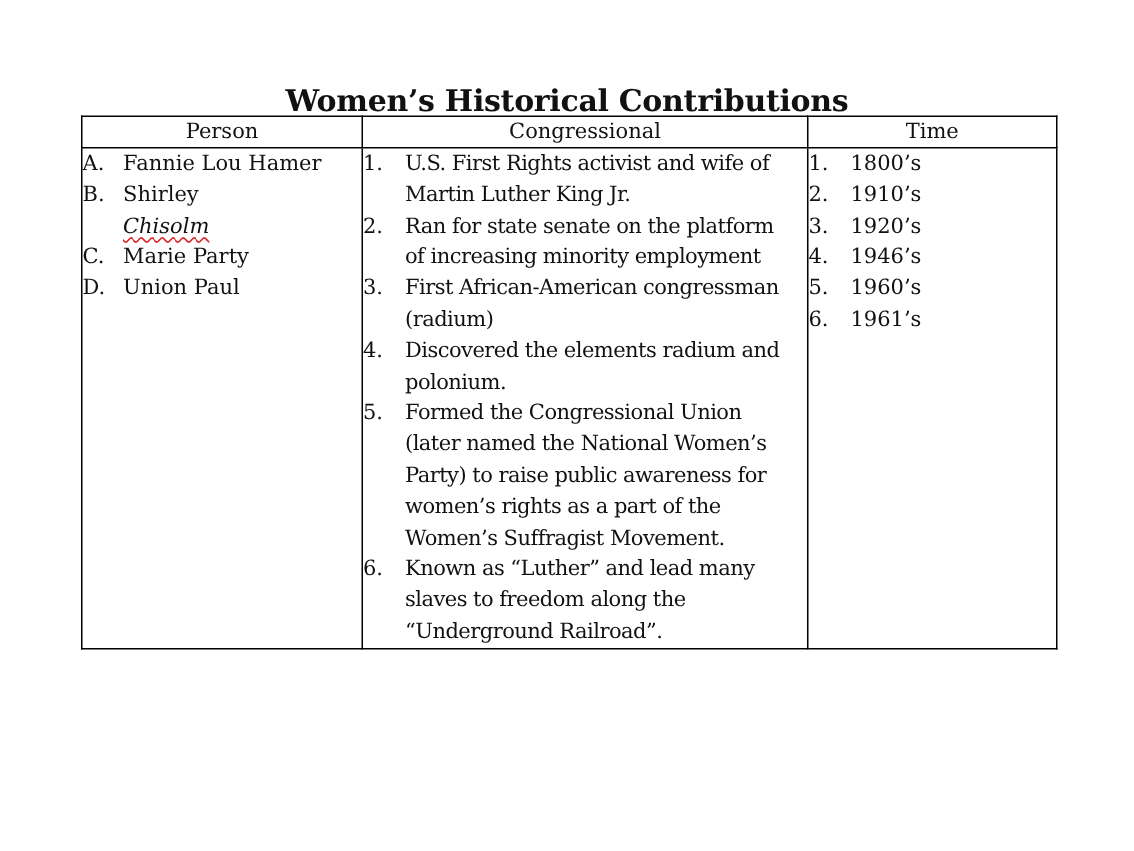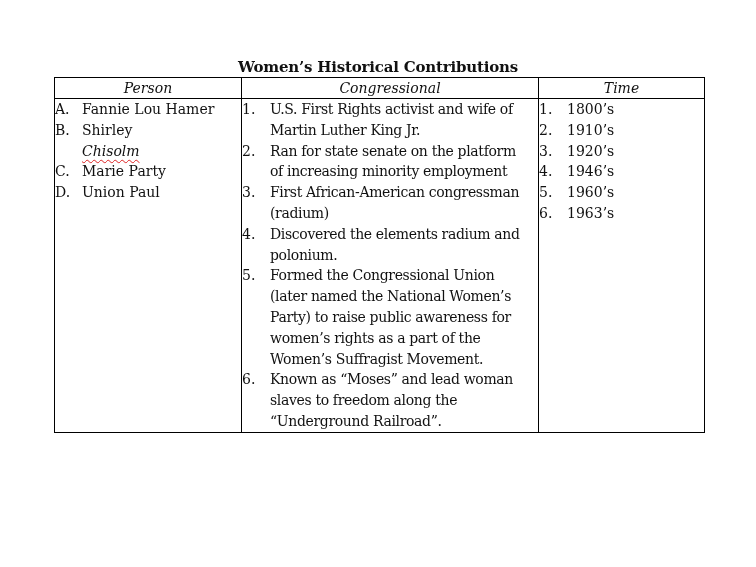--- a/index.html
+++ b/index.html
@@ -1,23 +1,23 @@
 <!DOCTYPE html>
 <html><head>
 <meta charset="utf-8">
 <style>
   html, body { margin: 0; padding: 0; background: #ffffff; }
   body { width: 756px; height: 567px; position: relative; overflow: hidden;
          font-family: "DejaVu Serif", "Liberation Serif", serif; color: #111; }
   .title { position: absolute; left: 0; width: 756px; top: 57px; text-align: center;
-           font-weight: bold; font-size: 15px; line-height: 20px; letter-spacing: -0.2px; }
+           font-weight: bold; font-size: 20px; line-height: 20px; letter-spacing: -0.2px; }
   table.main { position: absolute; left: 54px; top: 77px; width: 650px;
                border-collapse: collapse; table-layout: fixed; }
   table.main td, table.main th { border: 1.3px solid #000; vertical-align: top; padding: 0; }
-  th { font-weight: normal; font-size: 14px; line-height: 20px; height: 20px; text-align: center; font-style: italic; }
+  th { font-weight: normal; font-size: 14px; line-height: 20px; height: 20px; text-align: center; }
   td { font-size: 14px; line-height: 20.8px; }
   col.c1 { width: 187px; } col.c2 { width: 297px; } col.c3 { width: 166px; }
   ol.list { list-style: none; margin: 0; padding: 0; }
   .item { display: flex; }
   .marker { flex: 0 0 auto; text-align: left; }
   .text { flex: 1 1 auto; }
   .person-list { padding-left: 36px; padding-top: 1px; padding-bottom: 9px; }
   .person-list .marker { width: 27px; }
   .person-list .text { width: 115px; }
   .contrib-list { padding-left: 35px; padding-top: 1px; padding-bottom: 2px; }
@@ -84,21 +84,21 @@
           <li class="item">
             <span class="marker">4.</span>
             <span class="text">Discovered the elements radium and polonium.</span>
           </li>
           <li class="item">
             <span class="marker">5.</span>
             <span class="text">Formed the Congressional Union (later named the National Women’s Party) to raise public awareness for women’s rights as a part of the Women’s Suffragist Movement.</span>
           </li>
           <li class="item">
             <span class="marker">6.</span>
-            <span class="text">Known as “Moses” and lead woman slaves to freedom along the “Underground Railroad”.</span>
+            <span class="text">Known as “Luther” and lead many slaves to freedom along the “Underground Railroad”.</span>
           </li>
         </ol>
       </td>
       <td>
         <ol class="list time-list">
           <li class="item">
             <span class="marker">1.</span>
             <span class="text">1800’s</span>
           </li>
           <li class="item">
@@ -112,19 +112,19 @@
           <li class="item">
             <span class="marker">4.</span>
             <span class="text">1946’s</span>
           </li>
           <li class="item">
             <span class="marker">5.</span>
             <span class="text">1960’s</span>
           </li>
           <li class="item">
             <span class="marker">6.</span>
-            <span class="text">1963’s</span>
+            <span class="text">1961’s</span>
           </li>
         </ol>
       </td>
     </tr>
   </tbody>
 </table>
 
 </body></html>

